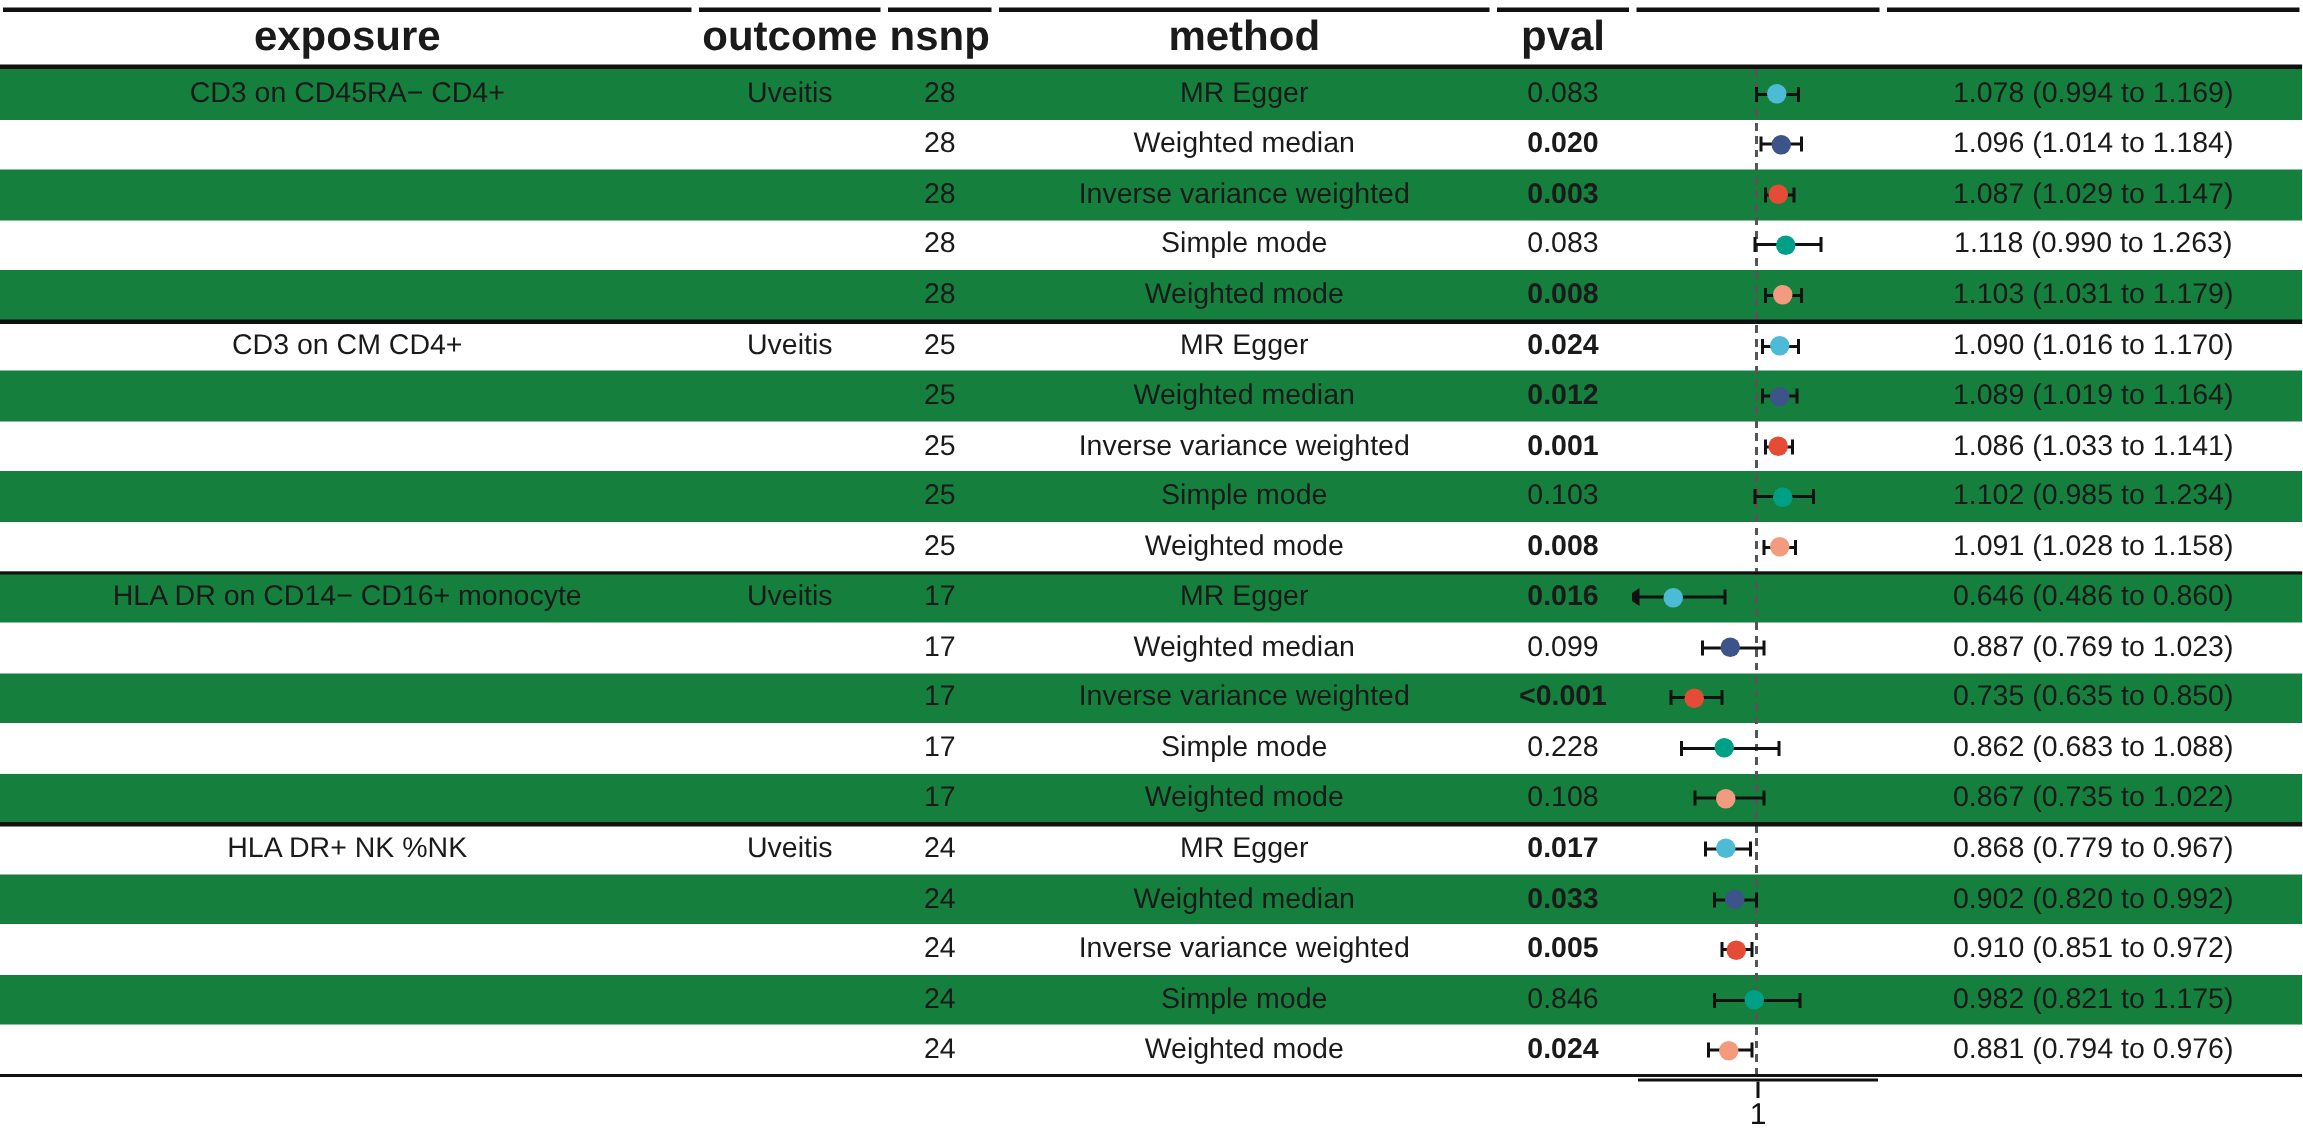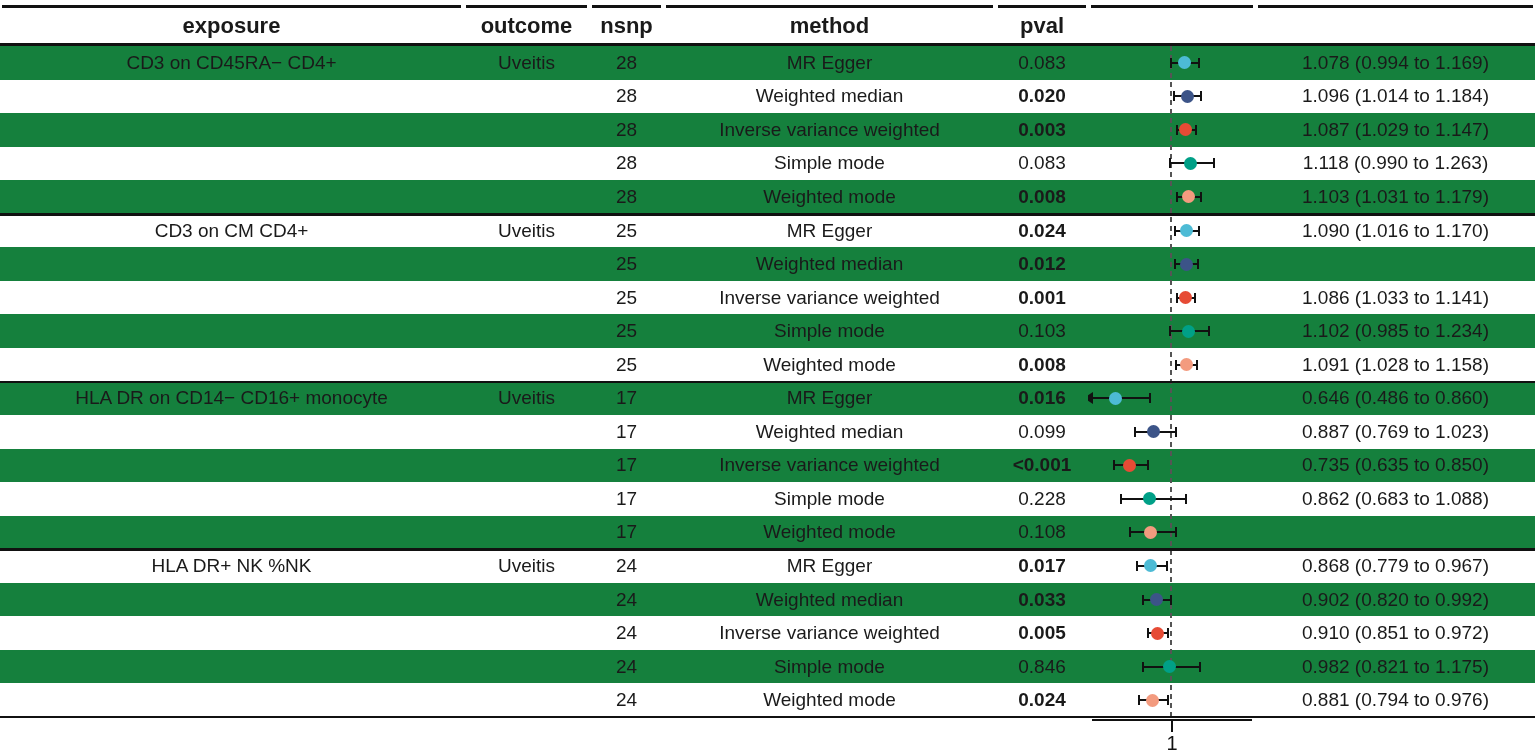--- a/index.html
+++ b/index.html
@@ -16,23 +16,23 @@
   .seg-exposure{left:2px;width:459px;}
   .seg-outcome{left:466px;width:121px;}
   .seg-nsnp{left:592px;width:69px;}
   .seg-method{left:666px;width:327px;}
   .seg-pval{left:998px;width:88px;}
   .seg-plot{left:1091px;width:162px;}
   .seg-or{left:1258px;width:275px;}
 
   .header-row{
     position:absolute;left:0;top:8px;width:1535px;height:35px;
-    display:flex;align-items:center;
+    display:flex;
     border-bottom:3px solid #111;
-    font-weight:bold;font-size:22px;
+    font-weight:bold;font-size:28px;
   }
   .row{
     display:flex;align-items:center;
     height:33.55px;
     font-size:19px;
   }
   .row.stripe{background:#15803d;}
   .body-rows{position:absolute;left:0;top:46px;width:1535px;}
   .cell{text-align:center;overflow:hidden;white-space:nowrap;}
   .c-exposure{width:463px;}
@@ -178,20 +178,21 @@
     <div class="cell c-outcome"></div>
     <div class="cell c-nsnp">25</div>
     <div class="cell c-method">Weighted median</div>
     <div class="cell c-pval pval-bold">0.012</div>
     <div class="cell c-plot">
           <div class="ci-line" style="left: 87.04px; width: 23.2px;"></div>
           <div class="ci-cap" style="left: 86.04px;"></div>
           <div class="ci-cap" style="left: 109.24px;"></div>
           <div class="dot" style="left: 98.24px; background: rgb(60, 84, 136);"></div>
         </div>
+    <div class="cell c-or">1.089 (1.019 to 1.164)</div>
   </div>
       <div class="row plain">
     <div class="cell c-exposure"></div>
     <div class="cell c-outcome"></div>
     <div class="cell c-nsnp">25</div>
     <div class="cell c-method">Inverse variance weighted</div>
     <div class="cell c-pval pval-bold">0.001</div>
     <div class="cell c-plot">
           <div class="ci-line" style="left: 89.28px; width: 17.28px;"></div>
           <div class="ci-cap" style="left: 88.28px;"></div>
@@ -289,20 +290,21 @@
     <div class="cell c-outcome"></div>
     <div class="cell c-nsnp">17</div>
     <div class="cell c-method">Weighted mode</div>
     <div class="cell c-pval">0.108</div>
     <div class="cell c-plot">
           <div class="ci-line" style="left: 41.6px; width: 45.92px;"></div>
           <div class="ci-cap" style="left: 40.6px;"></div>
           <div class="ci-cap" style="left: 86.52px;"></div>
           <div class="dot" style="left: 62.72px; background: rgb(243, 155, 127);"></div>
         </div>
+    <div class="cell c-or">0.867 (0.735 to 1.022)</div>
   </div>
       <div class="row plain">
     <div class="cell c-exposure">HLA DR+ NK %NK</div>
     <div class="cell c-outcome">Uveitis</div>
     <div class="cell c-nsnp">24</div>
     <div class="cell c-method">MR Egger</div>
     <div class="cell c-pval pval-bold">0.017</div>
     <div class="cell c-plot">
           <div class="ci-line" style="left: 48.64px; width: 30.08px;"></div>
           <div class="ci-cap" style="left: 47.64px;"></div>

